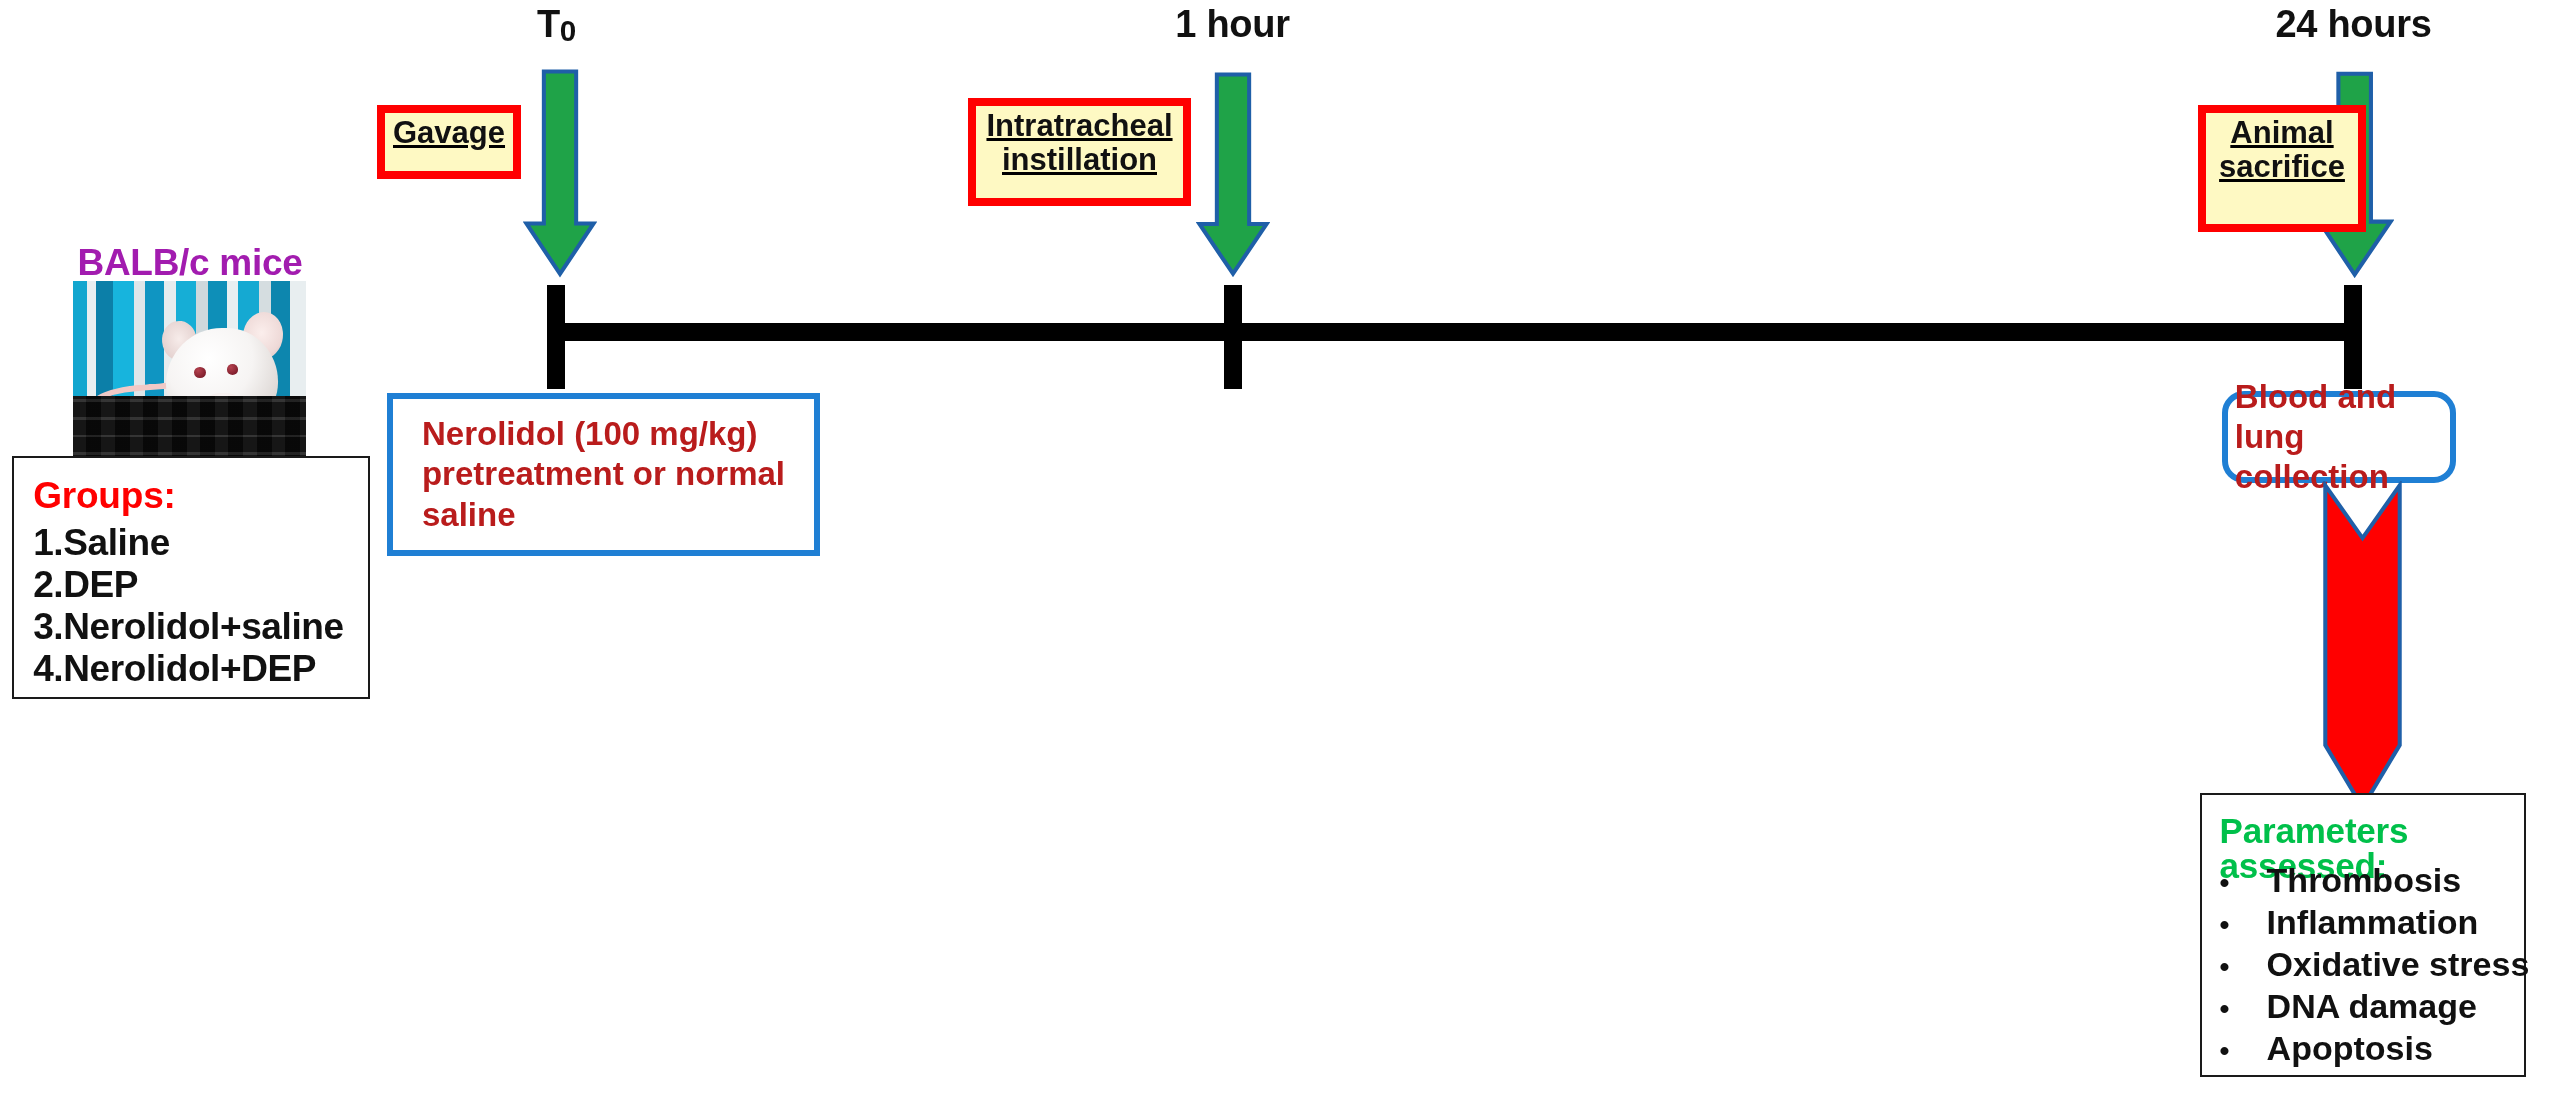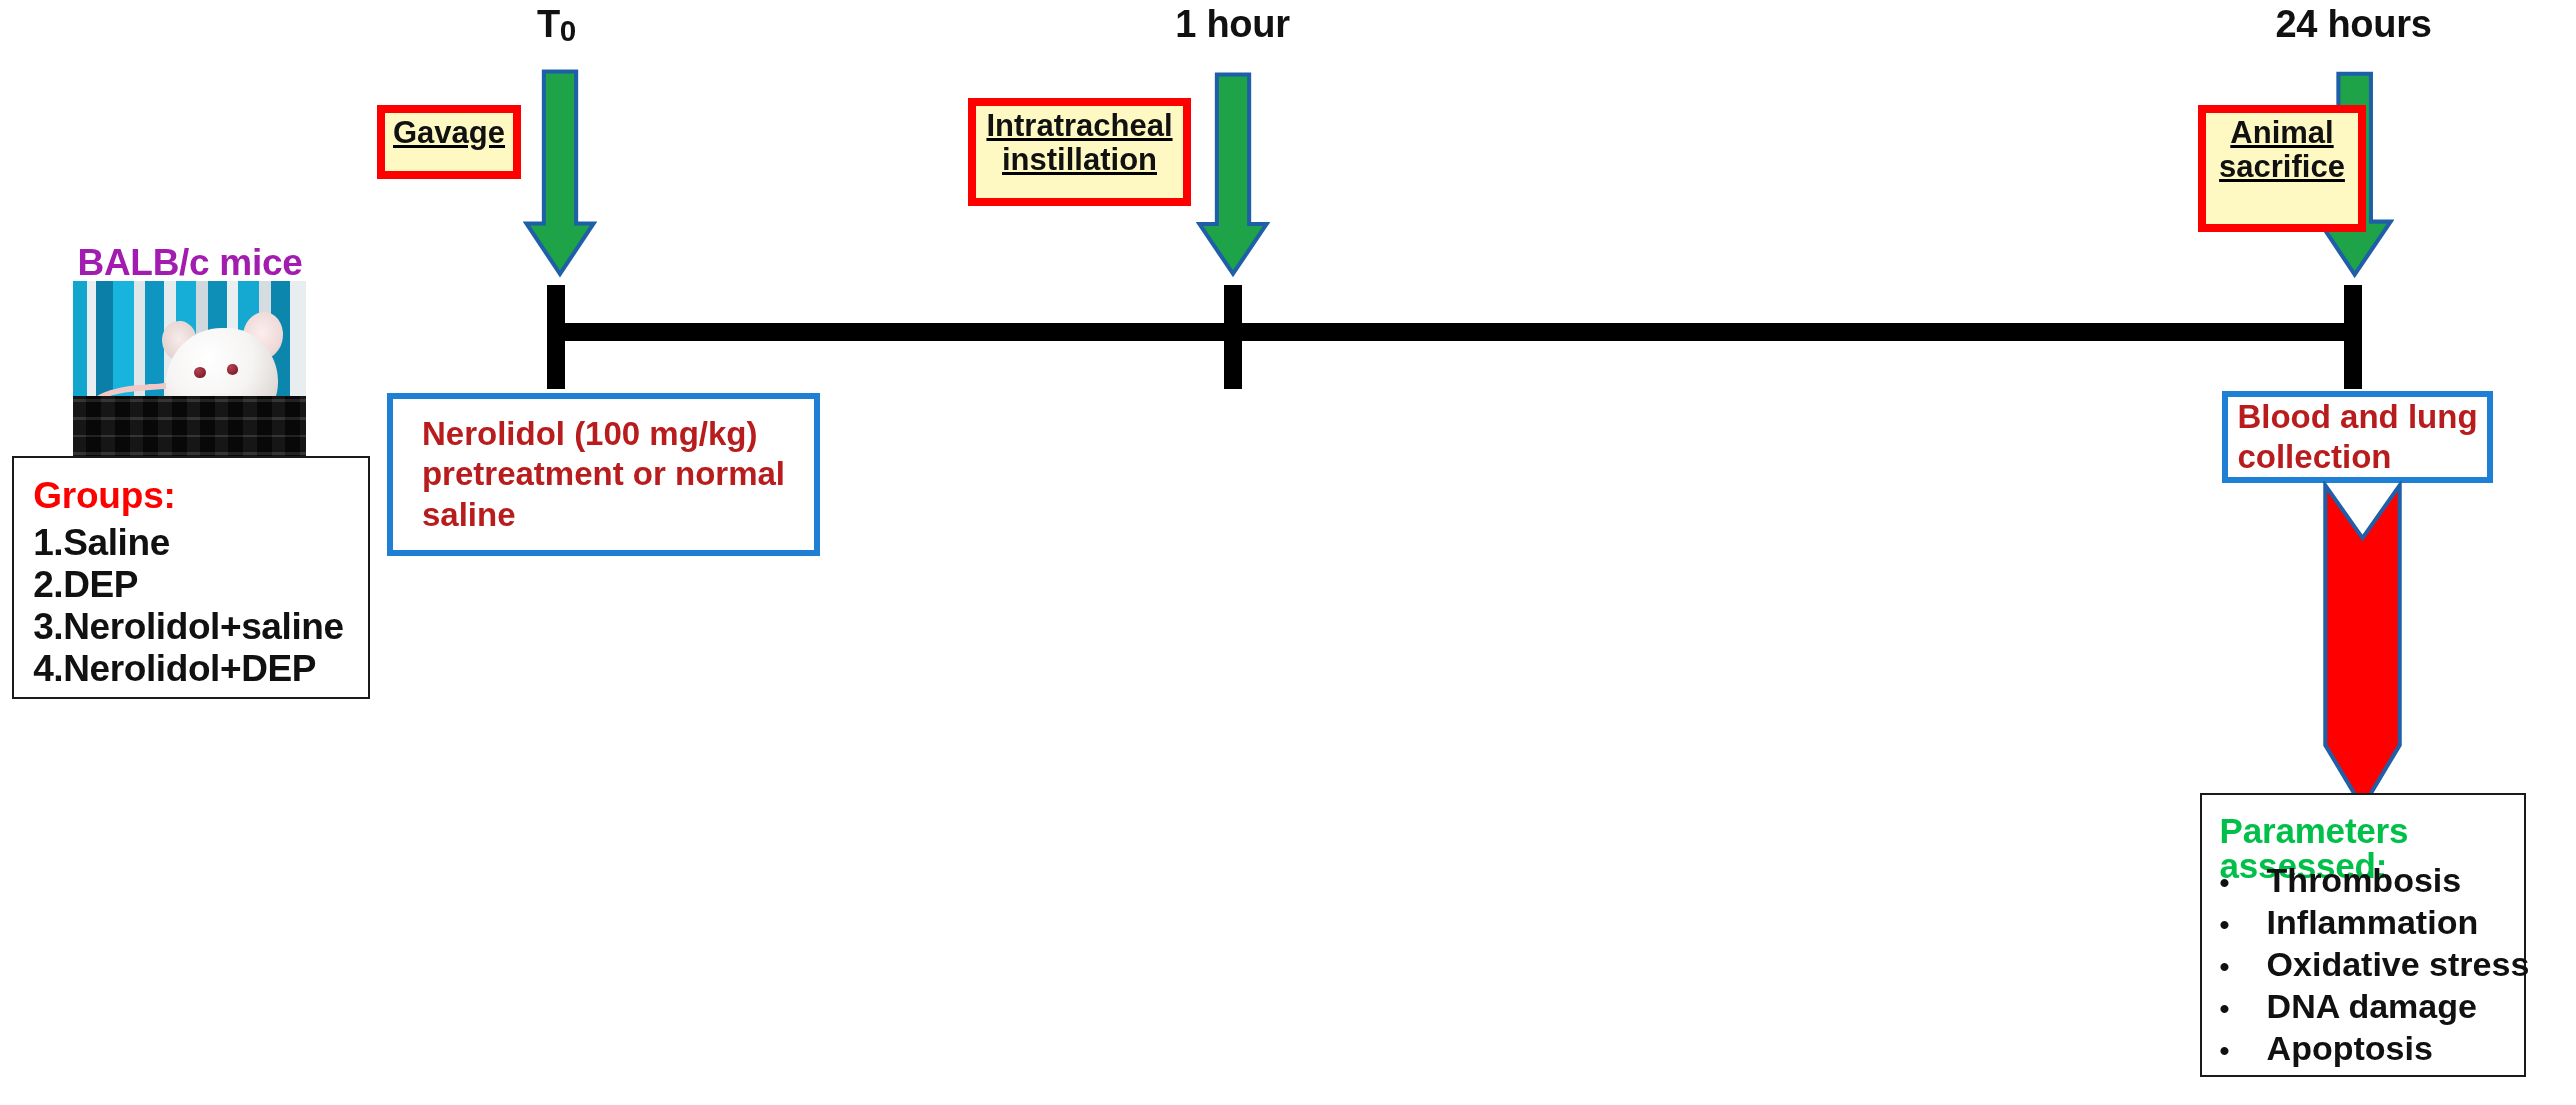--- a/index.html
+++ b/index.html
@@ -212,21 +212,21 @@
 
   <svg class="abs" style="left:2316px;top:71px;" width="78" height="207" viewBox="0 0 115 305">
     <polygon points="33,4 81,4 81,222 110,222 57,300 5,222 33,222" fill="#1FA348" stroke="#1F5FA8" stroke-width="6" stroke-linejoin="miter"></polygon>
   </svg>
 
   <div class="abs red-box" style="left:2198px;top:105px;width:168px;height:127px;">
     <div class="txt">Animal
 sacrifice</div>
   </div>
 
-  <div class="abs blue-box" style="left:2222px;top:391px;width:271px;height:92px;">
+  <div class="abs blue-box" style="left:2222px;top:391px;width:234px;height:92px;border-radius:22px;">
     <div class="txt">Blood and lung
 collection</div>
   </div>
 
   <svg class="abs" style="left:2305px;top:481px;" width="115" height="332" viewBox="0 0 170 490">
     <polygon points="30,6 85,84 140,6 140,390 85,482 30,390" fill="#FF0000" stroke="#1F5FA8" stroke-width="6" stroke-linejoin="miter"></polygon>
   </svg>
 
   <div class="abs black-box" style="left:2164px;top:793px;width:326px;height:284px;margin-left:36px;">
     <div class="abs params-title" style="left:17.6px;top:17.6px;">Parameters assessed:</div>

